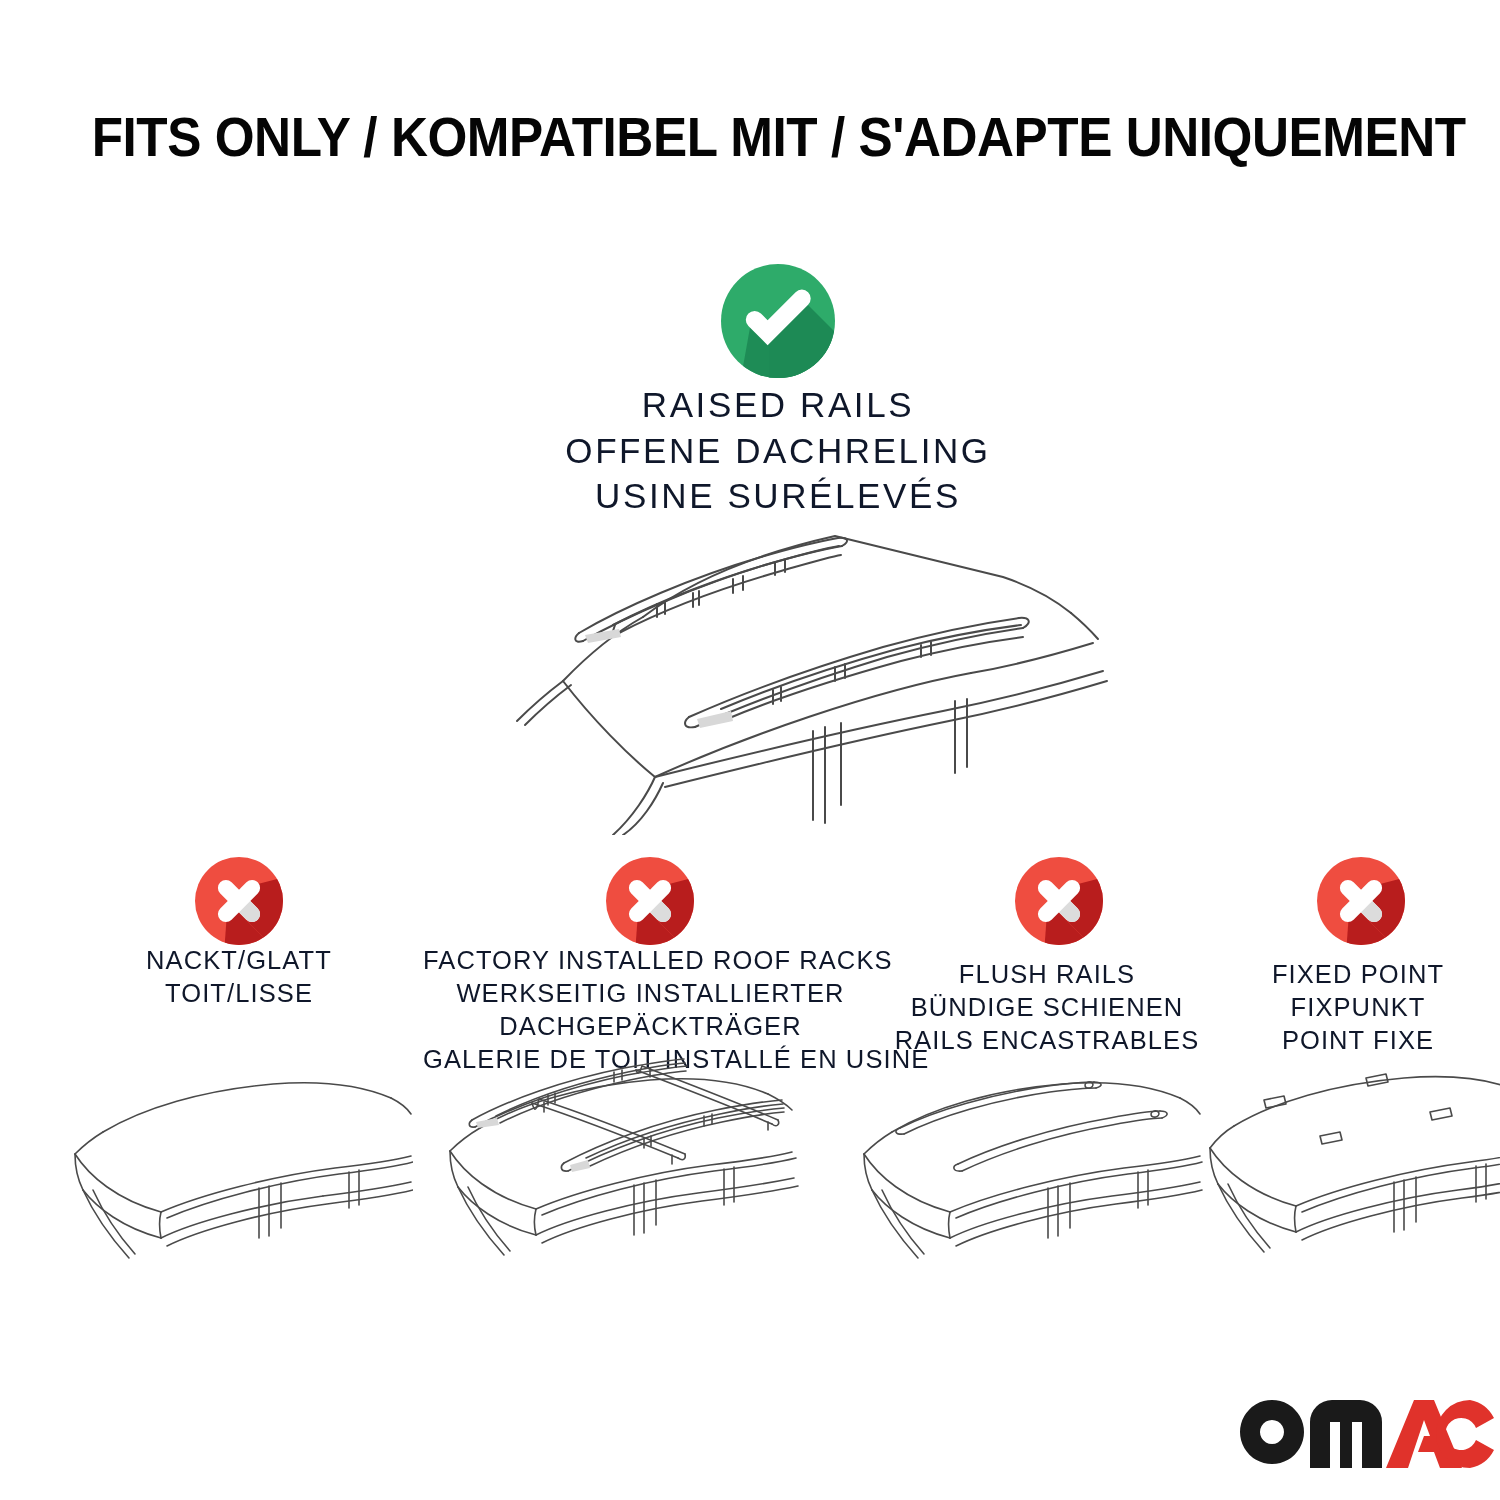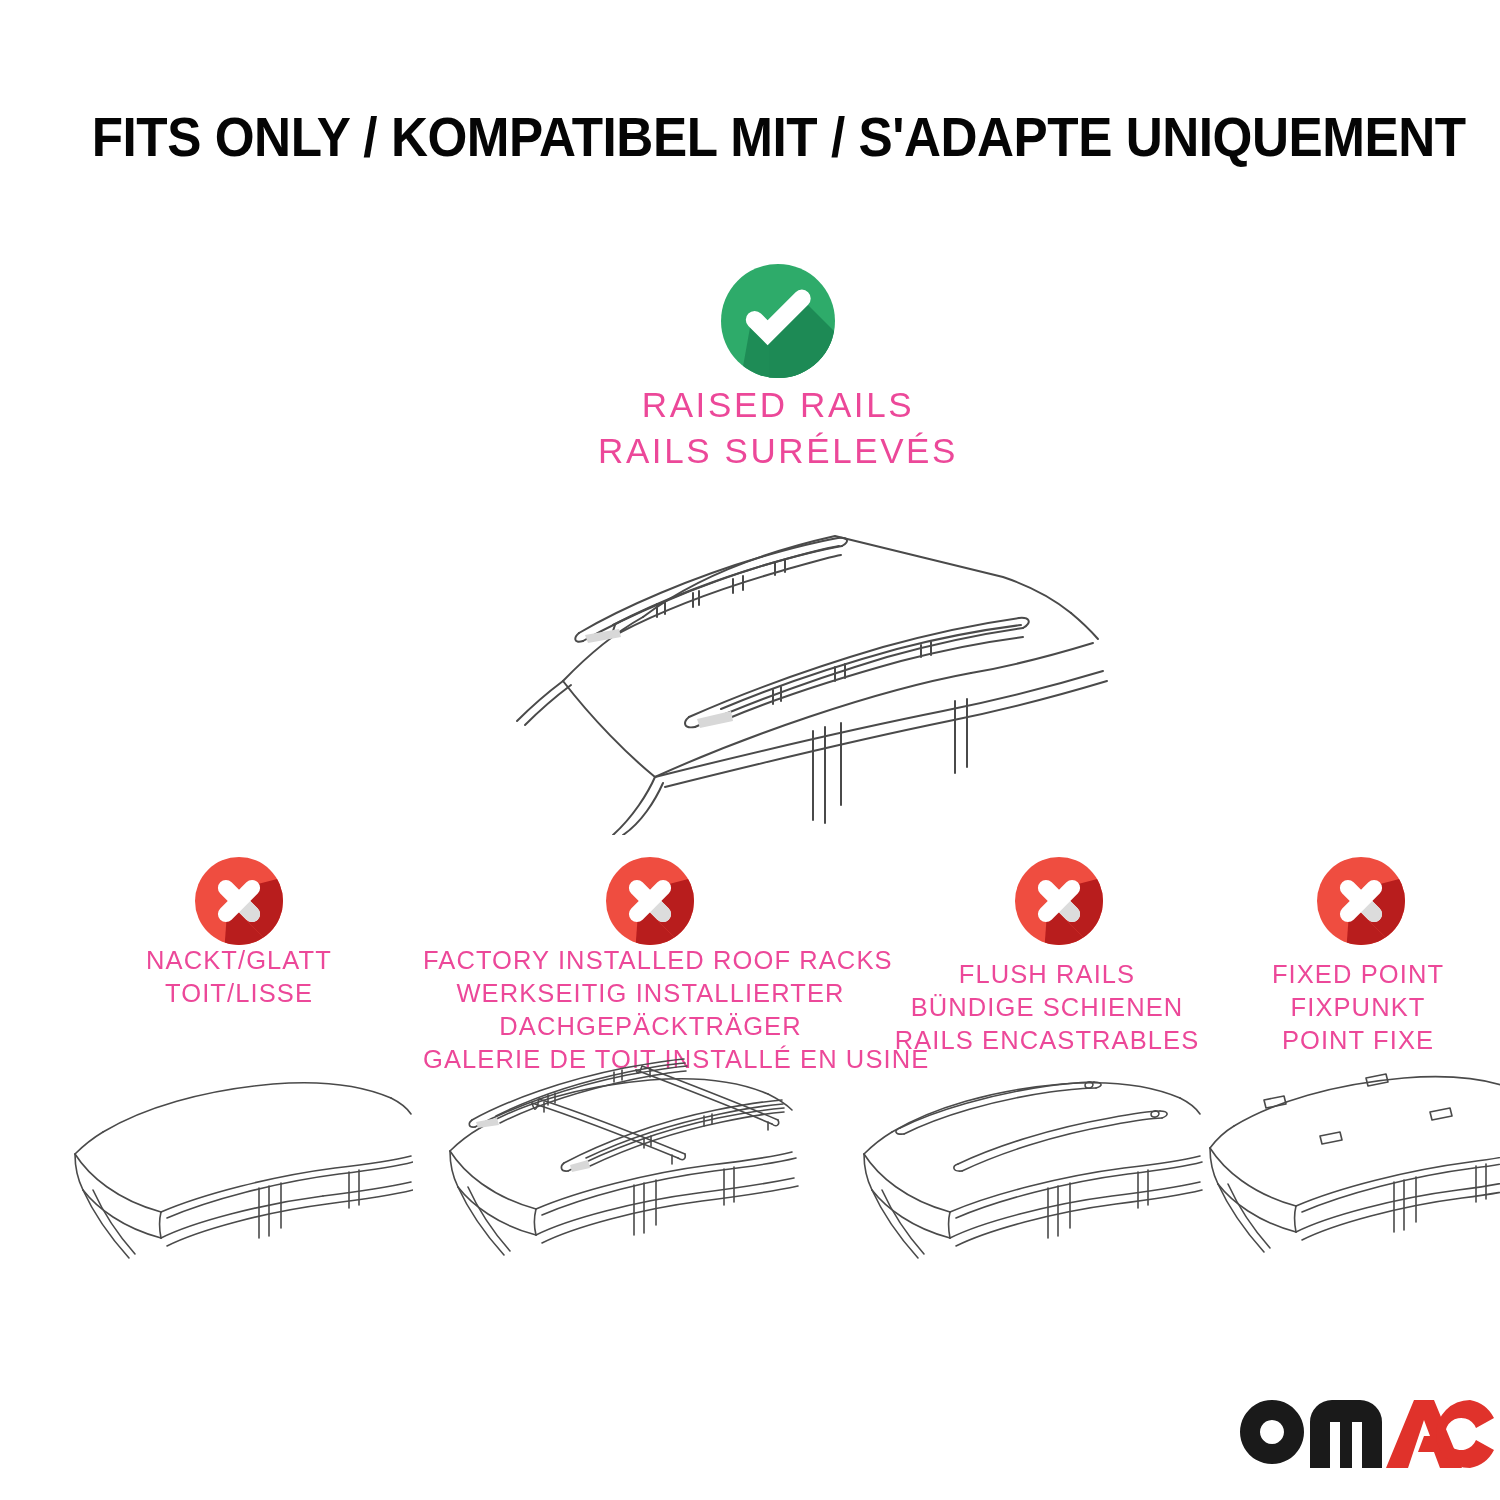--- a/index.html
+++ b/index.html
@@ -40,21 +40,21 @@
   
   .flat-icon {
     position: absolute;
     display: block;
   }
 
   
   .caption {
     position: absolute;
     text-align: center;
-    color: #ec4899;
+    color: #0f172a;
     font-family: "Liberation Sans", sans-serif;
     font-weight: 400;
     letter-spacing: 1.9px;
     line-height: 1.30;
     white-space: nowrap;
   }
   .caption.hero {
     font-size: 35px;
     letter-spacing: 2.6px;
     line-height: 1.30;
@@ -100,21 +100,22 @@
         <path d="M86 36 L130 80 L130 36 Z" fill="#1d8a55" opacity="0"></path>
         <path d="M52 80 L88 42 L132 86 L132 140 L52 140 Z" fill="#1d8a55"></path>
       </g>
       <path d="M33.5 62.5 a9.5 9.5 0 0 1 13.6 -13.2 L52.8 55 L50 58 Z" fill="none"></path>
       <path d="M50.6 85.2 L31.4 66.0 a8.8 8.8 0 0 1 0 -12.5 a8.8 8.8 0 0 1 12.5 0 L50.6 60.2 L78.6 32.2 a8.8 8.8 0 0 1 12.5 0 a8.8 8.8 0 0 1 0 12.5 Z" fill="#ffffff"></path>
     </svg>
   </div>
 
   <div class="caption hero" style="left:250px; top:382px; width:1000px;">
     <span class="ln">RAISED RAILS</span>
-    <span class="ln">RAILS SURÉLEVÉS</span>
+    <span class="ln">OFFENE DACHRELING</span>
+    <span class="ln">USINE SURÉLEVÉS</span>
   </div>
 
   <div class="roof-art" style="left:415px; top:505px; width:670px; height:330px;">
     <svg width="670" height="330" viewBox="0 0 670 330" xmlns="http://www.w3.org/2000/svg" fill="none" stroke="#4a4a4a" stroke-width="2" stroke-linecap="round" stroke-linejoin="round">
 
       <path d="M200 112 C255 70 330 45 392 31 L560 72 C590 82 612 95 628 108"></path>
       <path d="M200 112 C175 126 145 150 120 176"></path>
       <path d="M628 108 C640 118 648 126 655 134"></path>
 
       <path d="M120 176 C150 215 185 250 212 272"></path>

